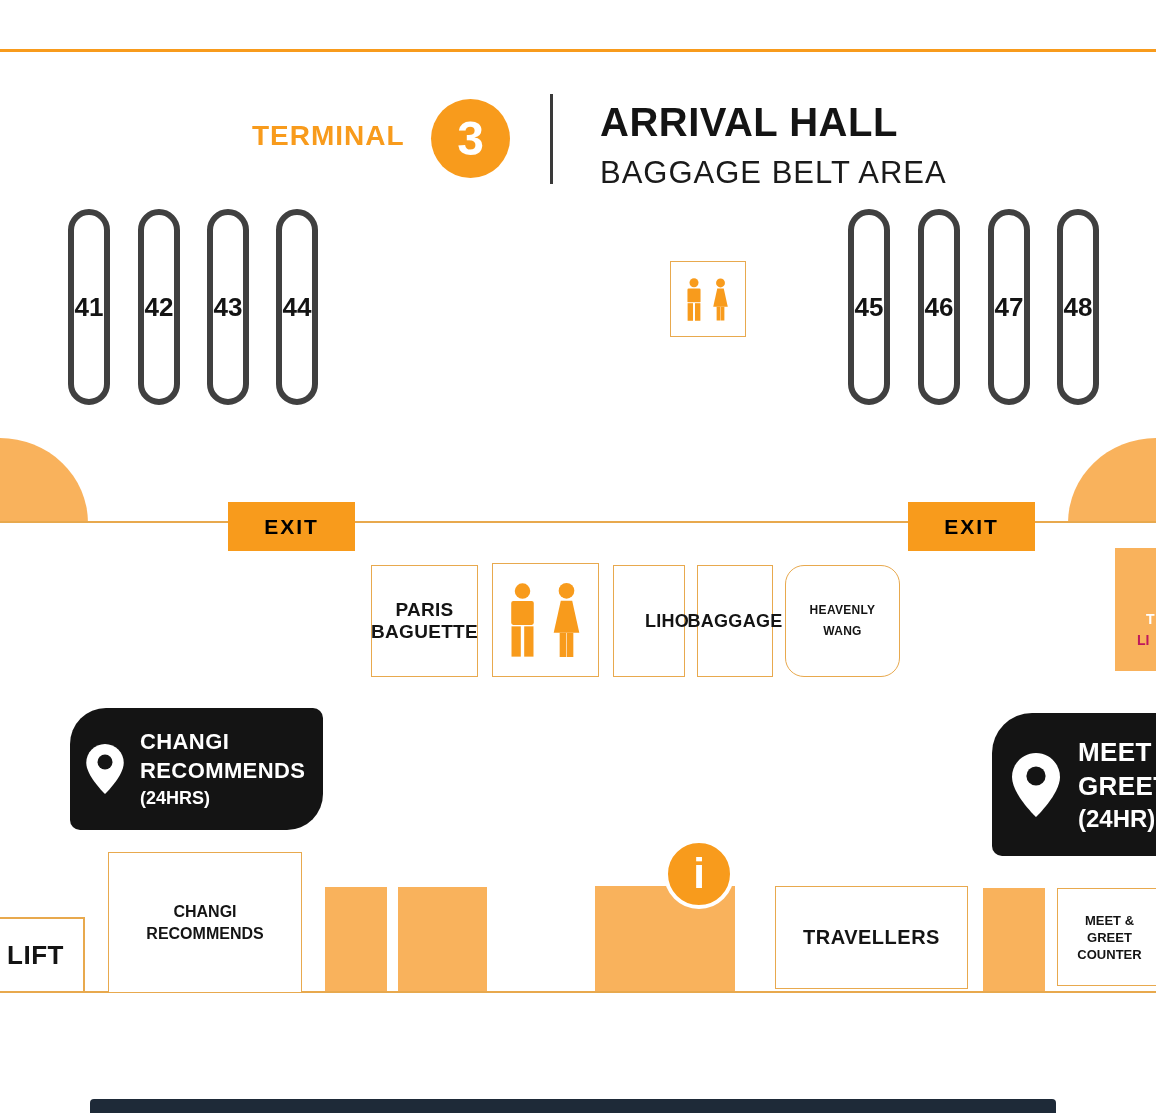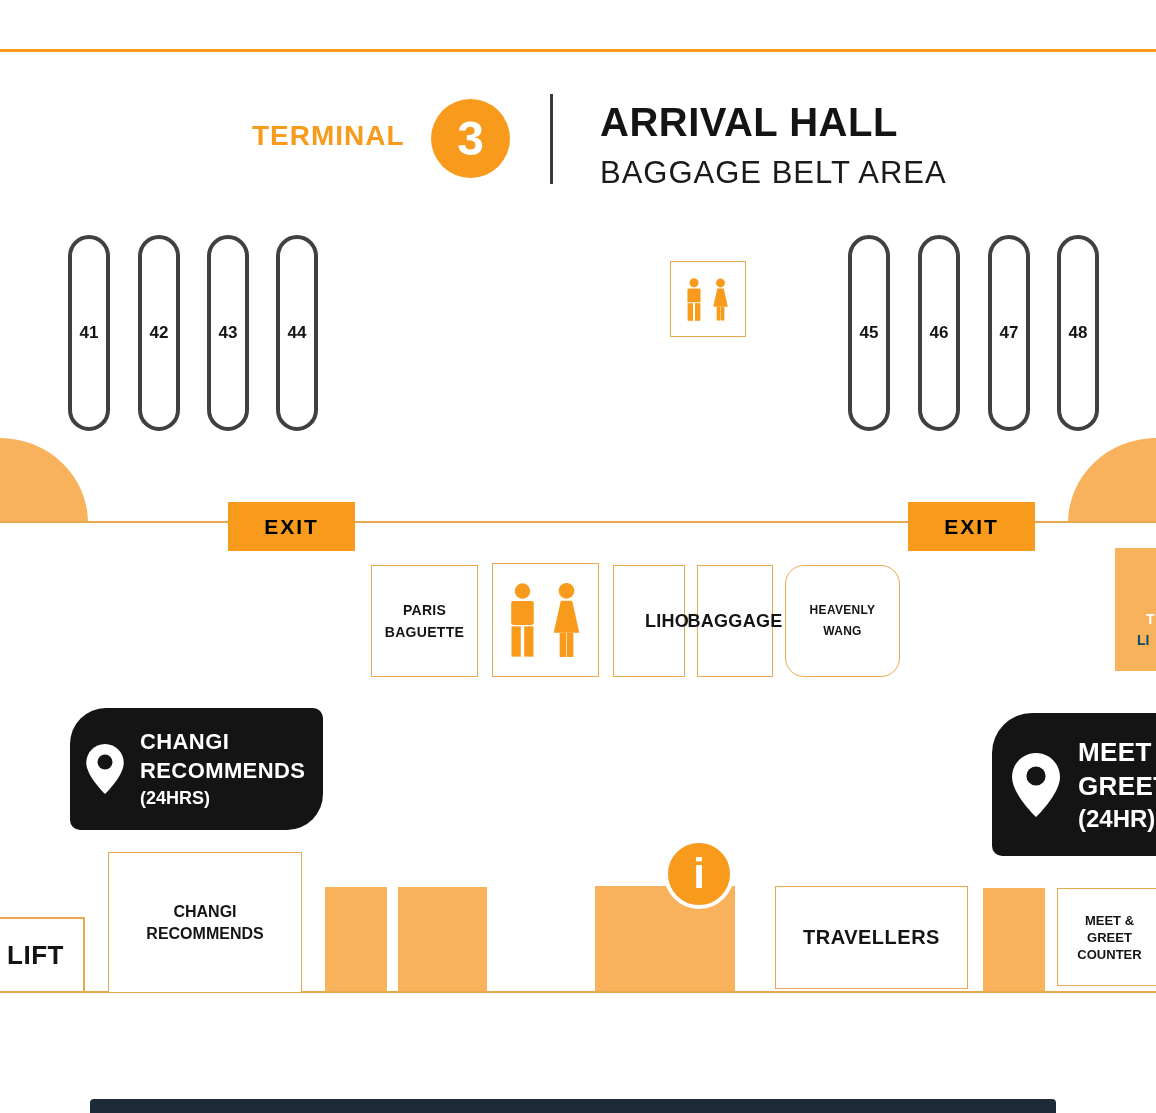--- a/index.html
+++ b/index.html
@@ -9,47 +9,47 @@
   .flexc{display:flex;align-items:center;justify-content:center;text-align:center;}
 
   .top-rule{left:0;top:41px;width:1156px;height:3px;background:#F89B1C;}
   .terminal-label{left:252px;top:112px;font-size:28px;font-weight:800;letter-spacing:1px;color:#F89B1C;}
   .terminal-circle{left:431px;top:91px;width:79px;height:79px;border-radius:50%;background:#F89B1C;
                    color:#fff;font-size:48px;font-weight:800;}
   .hdr-divider{left:550px;top:86px;width:3px;height:90px;background:#3a3a3a;}
   .hall-title{left:600px;top:92px;font-size:40px;font-weight:800;letter-spacing:0.5px;color:#141414;}
   .hall-subtitle{left:600px;top:147px;font-size:31px;font-weight:400;letter-spacing:1px;color:#1a1a1a;}
 
-  .belt{top:227px;width:42px;height:196px;border:4px solid #404040;border-radius:24px;
-        font-size:17px;font-weight:800;background:#fff;}
+  .belt{top:201px;width:42px;height:196px;border:6px solid #404040;border-radius:24px;
+        font-size:26px;font-weight:800;background:#fff;}
   .bL0{left:68px}.bL1{left:138px}.bL2{left:207px}.bL3{left:276px}
   .bR0{left:848px}.bR1{left:918px}.bR2{left:988px}.bR3{left:1057px}
 
   .toilet-top{left:670px;top:253px;width:76px;height:76px;border:1.5px solid #E8A94E;gap:7px;background:#fff;}
   .toilet-shop{left:492px;top:555px;width:107px;height:114px;border:1.5px solid #E8A94E;gap:10px;background:#fff;}
 
   .qdisc{top:430px;width:88px;height:85px;background:#F9B25C;}
   .qdisc.left{left:0;border-top-right-radius:100% 100%;}
   .qdisc.right{left:1068px;border-top-left-radius:100% 100%;}
   .wall-line{left:0;top:513px;width:1156px;height:2px;background:#E8A94E;}
 
   .exit{top:494px;width:127px;height:49px;background:#F89B1C;color:#000000;font-size:21px;
         font-weight:800;letter-spacing:2px;}
   .exit.l{left:228px}.exit.r{left:908px}
 
   .shop{top:557px;height:112px;border:1.5px solid #E8A94E;background:#fff;
-        font-size:14px;font-weight:800;line-height:22px;letter-spacing:0.3px;}
+        font-size:19px;font-weight:800;line-height:22px;letter-spacing:0.3px;}
   .paris{left:371px;width:107px;}
   .liho{left:613px;width:72px;font-size:18px;padding-left:36px;}
   .cheers{left:697px;width:76px;font-size:18px;}
   .hwang{left:785px;width:115px;font-size:12px;line-height:21px;border-radius:19px;}
 
   .partial-box{left:1115px;top:540px;width:110px;height:123px;background:#F9B25C;}
   .partial-t1{left:1146px;top:603px;font-size:14px;font-weight:700;color:#fff;}
-  .partial-t2{left:1137px;top:624px;font-size:14px;font-weight:700;color:#0c4a6e;}
+  .partial-t2{left:1137px;top:624px;font-size:14px;font-weight:700;color:#be185d;}
 
   .badge{background:#141414;color:#fff;display:flex;align-items:center;}
   .badge-cr{left:70px;top:700px;width:253px;height:122px;border-radius:36px 10px 36px 10px;padding-left:16px;gap:16px;}
   .badge-mg{left:992px;top:705px;width:245px;height:143px;border-radius:40px 10px 10px 10px;padding-left:20px;gap:18px;}
   .badge-cr .l12{font-size:22px;font-weight:800;line-height:29px;letter-spacing:0.4px;}
   .badge-cr .l3{font-size:18px;font-weight:700;line-height:27px;}
   .badge-mg .l12{font-size:26px;font-weight:800;line-height:34px;letter-spacing:0.4px;}
   .badge-mg .l3{font-size:24px;font-weight:700;line-height:32px;}
 
   .baseline{left:0;top:983px;width:1156px;height:2px;background:#E8A94E;}

